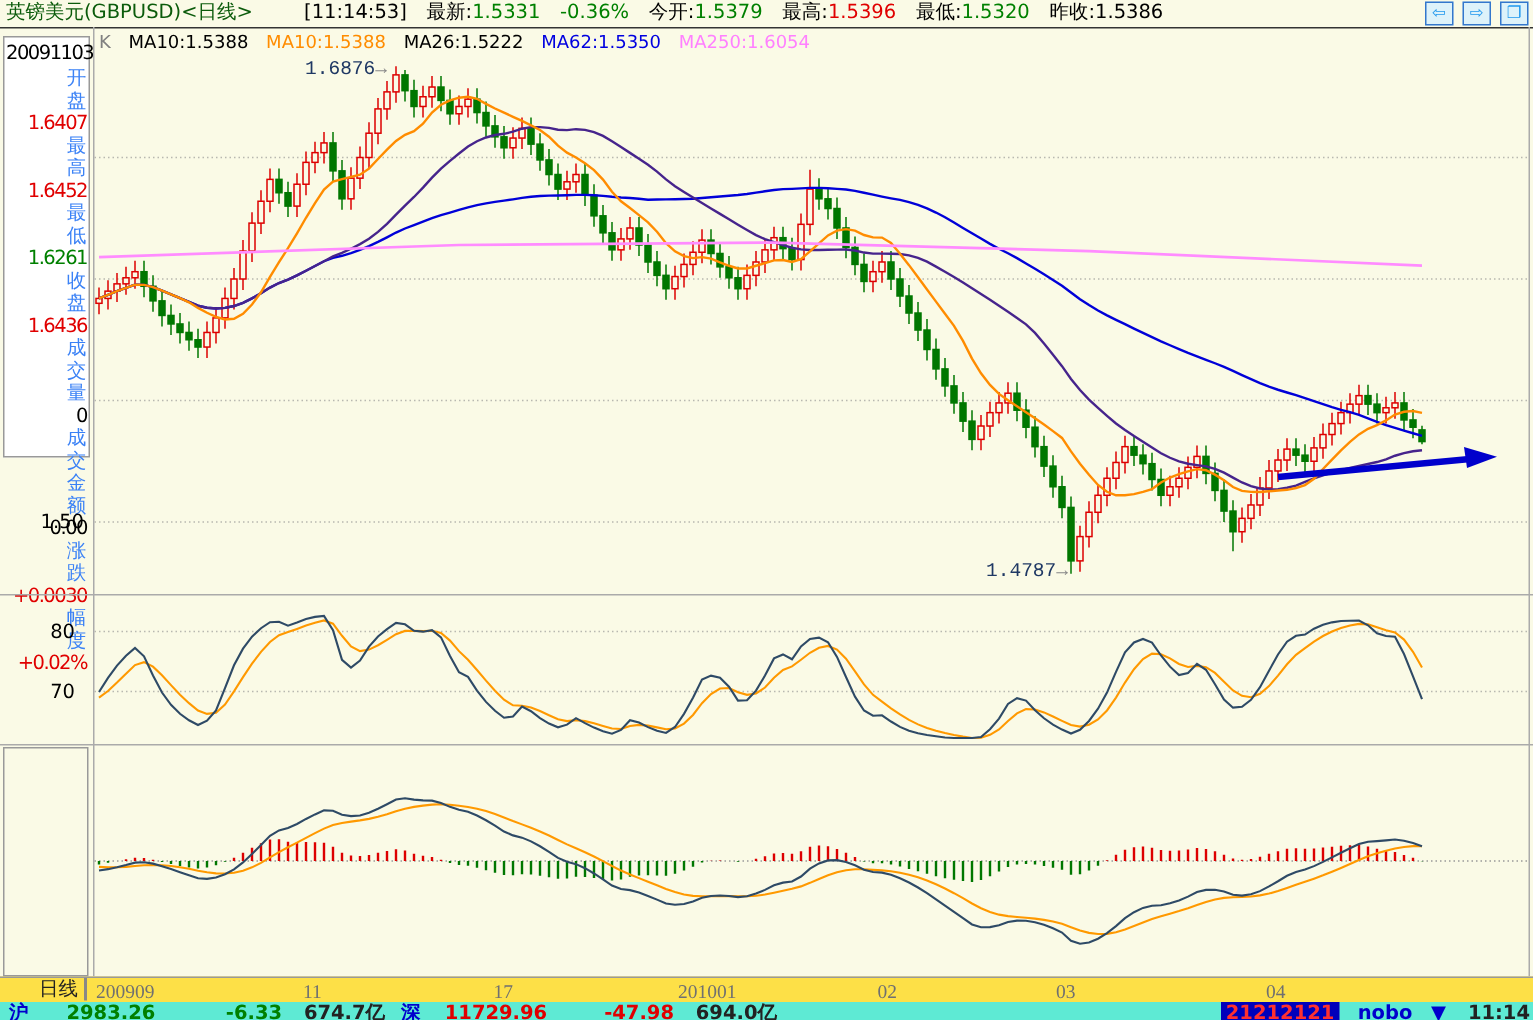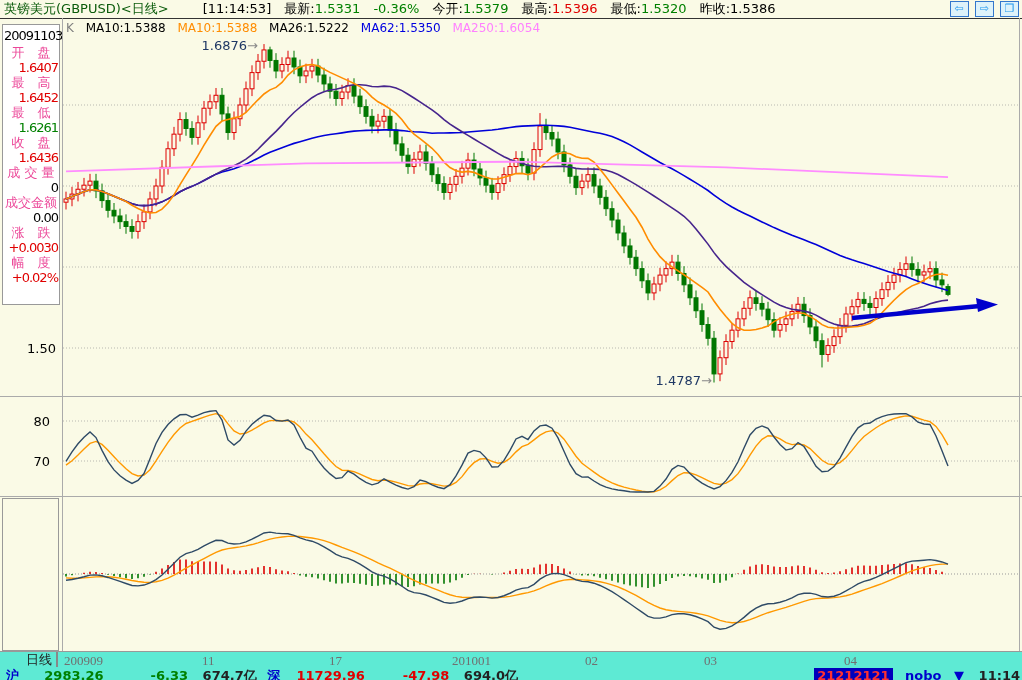--- a/index.html
+++ b/index.html
@@ -22,32 +22,32 @@
   [data-clr="purple"]{color:#000000}
   [data-clr="blue"]{color:#0000E0}
   [data-clr="pink"]{color:#FF80FF}
   [data-clr="gray"]{color:#808080}
   [data-clr="navy"]{color:#1F3864}
   [data-clr="dark"]{color:#444}
   
   .sbox{position:absolute;left:2px;top:24px;width:56px;height:279px;background:#FFF;
         border:1px solid #999;font-size:13px;}
   .sb-date{color:#000;text-align:left;padding:3px 0 2px 1px;letter-spacing:-1px;}
-  .sb-label{color:#ec4899;text-align:center;line-height:15px;}
+  .sb-label{color:#3b82f6;text-align:center;line-height:15px;padding-left:40px;}
   .sb-val{text-align:right;padding-right:1px;line-height:15px;letter-spacing:-1px;}
   
   .ylab{position:absolute;color:#000000;font-size:13px;text-align:right;width:46px;}
   .hdr{position:absolute;font-size:12px;white-space:nowrap;}
   .hdr span{margin-right:8px;}
-  .anno{position:absolute;font-size:13px;white-space:nowrap;color:#1F3864;}
+  .anno{position:absolute;font-size:13px;white-space:nowrap;color:#1F3864;font-family:Liberation Mono, monospace;}
   .anno .arr{color:#888;}
   
   .lbox{position:absolute;left:2px;top:498px;width:55px;height:151px;background:#FAFAE6;border:1px solid #999;}
   
-  .axisrow{position:absolute;left:0;top:651px;width:1022px;height:16px;background:#5eead4;
+  .axisrow{position:absolute;left:0;top:651px;width:1022px;height:16px;background:#fde047;
            border-top:1px solid #999;border-bottom:3px solid #15803d;font-size:13px;color:#707070;}
   .period-cell{position:absolute;left:0;top:0;width:58px;height:15px;border-right:2px solid #888;
                text-align:right;padding-right:4px;box-sizing:border-box;color:#222;line-height:15px;}
   .xtick{position:absolute;top:1px;color:#707070;font-family:Liberation Serif, serif;}
   
   .statusbar{position:absolute;left:0;top:668px;width:1022px;height:12px;background:#5eead4;
              overflow:hidden;font-size:13px;font-weight:bold;white-space:nowrap;}
   .statusbar span{display:inline-block;line-height:15px;vertical-align:top;}
   .st-idx{color:#0000CC;margin-left:6px;}
   .st-num{margin-left:10px;min-width:70px;text-align:right;}

